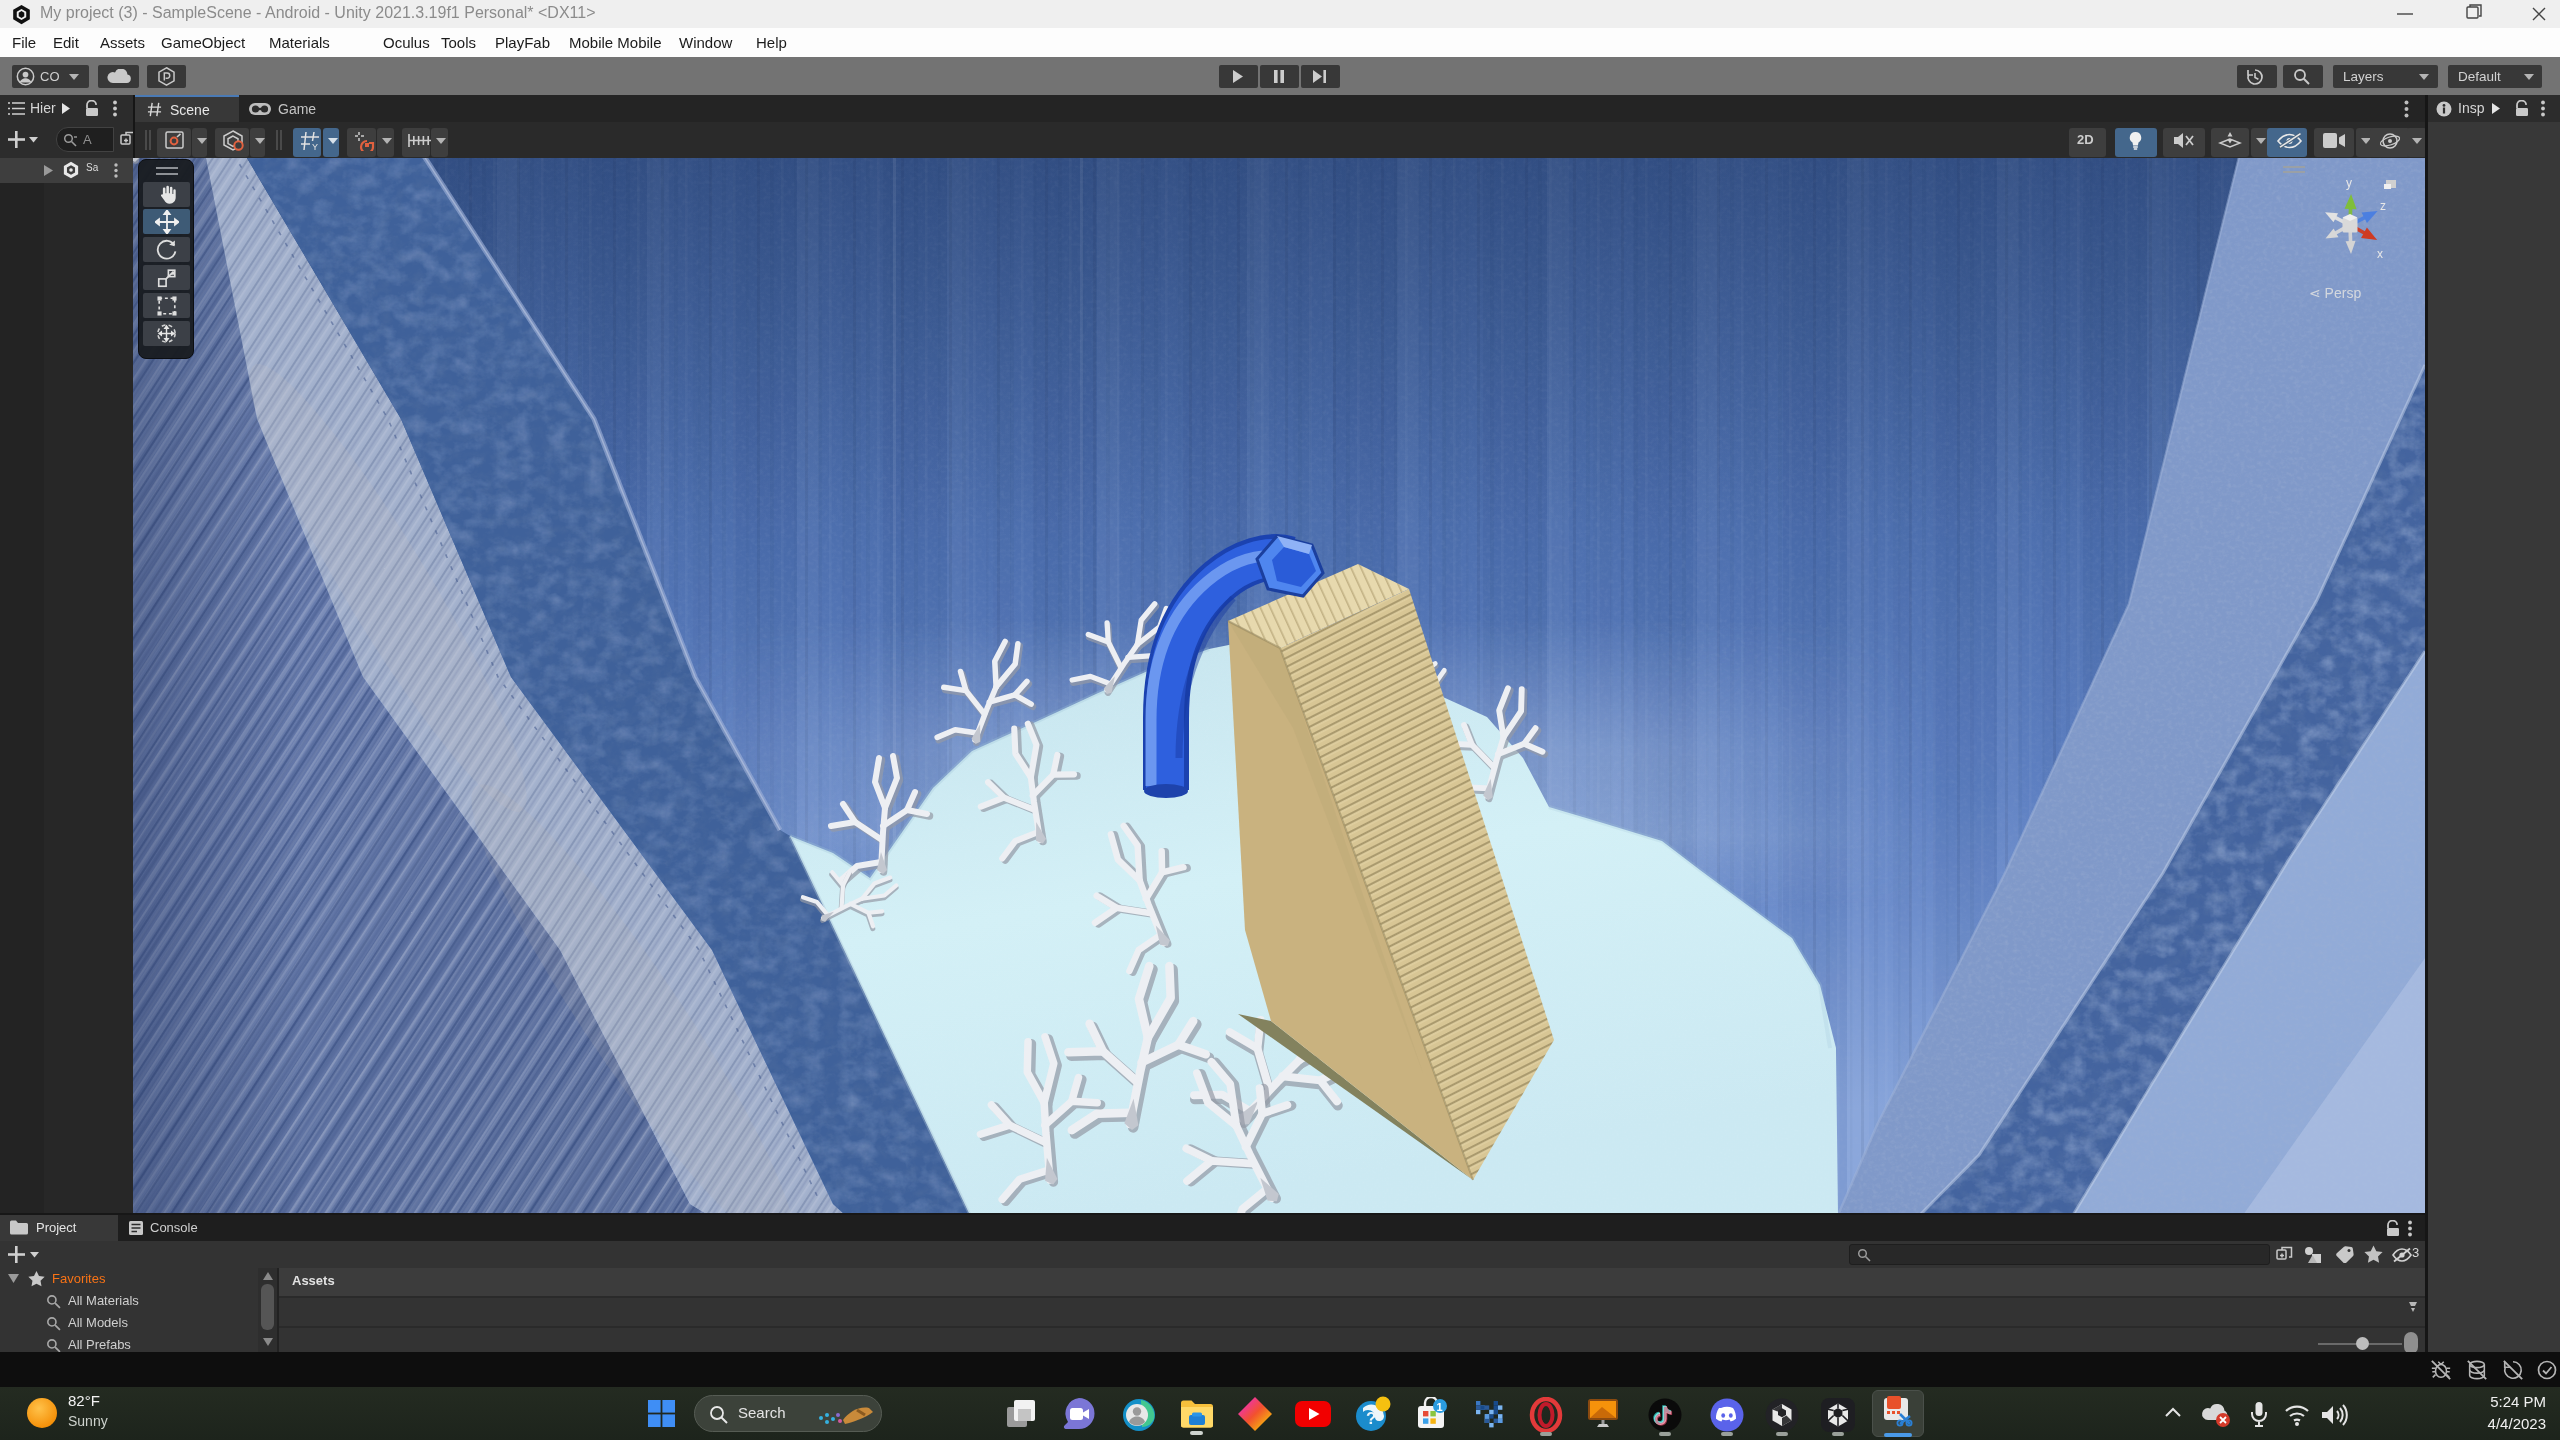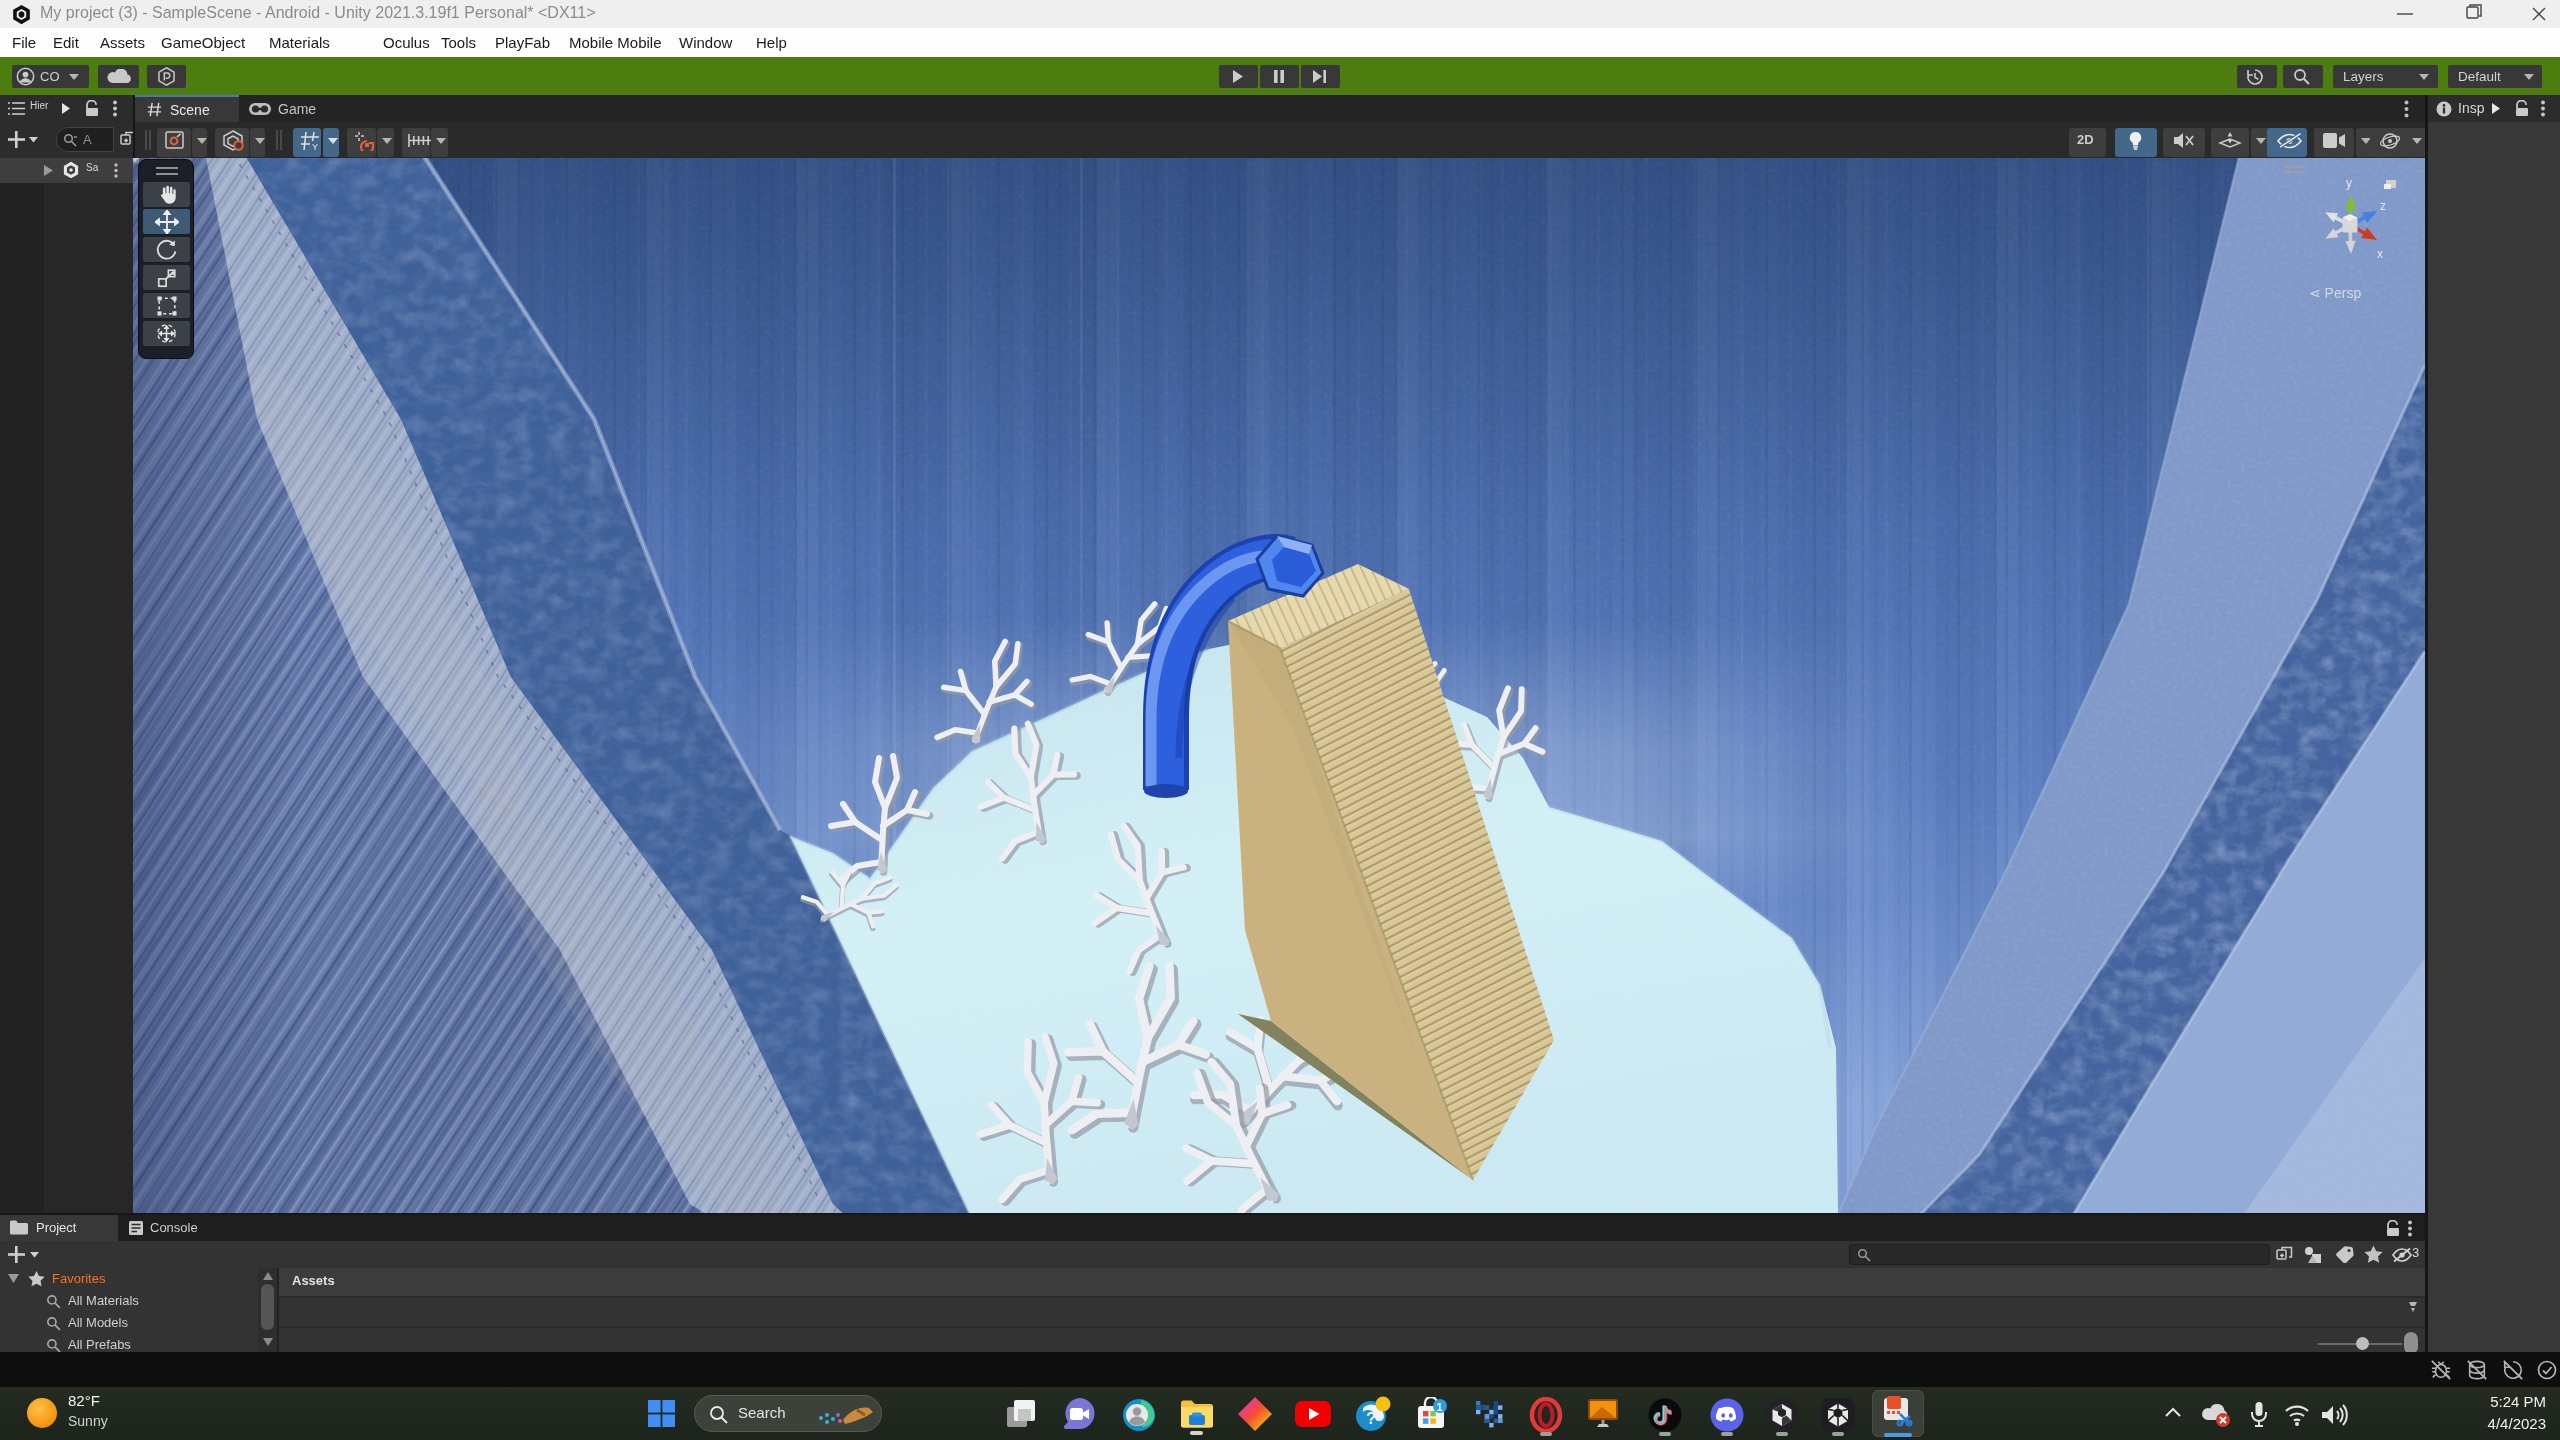--- a/index.html
+++ b/index.html
@@ -4,25 +4,25 @@
 <style>
 * { margin:0; padding:0; box-sizing:border-box; }
 html,body { width:2560px; height:1440px; overflow:hidden; background:#191919; }
 #root { position:absolute; inset:0; width:2560px; height:1440px; font-family:"Liberation Sans", sans-serif; }
 .abs { position:absolute; }
 
 #titlebar { left:0; top:0; width:2560px; height:28px; background:#efefef; }
 #title-text { left:40px; top:4px; font-size:16px; color:#8b8b8b; }
 #menubar { left:0; top:28px; width:2560px; height:29px; background:#fdfdfd; }
 .menu-item { position:absolute; top:6px; font-size:15px; color:#1b1b1b; }
-#toolbar { left:0; top:57px; width:2560px; height:38px; background:#4d7c0f; }
+#toolbar { left:0; top:57px; width:2560px; height:38px; background:#737373; }
 .tbtn { position:absolute; background:#383838; border-radius:2px; }
 
 #tabrow { left:0; top:95px; width:2560px; height:27px; background:#242424; }
-#hierhdr { left:0; top:95px; width:133px; height:27px; background:#2c2c2c; color:#d6d6d6; font-size:10px; }
+#hierhdr { left:0; top:95px; width:133px; height:27px; background:#2c2c2c; color:#d6d6d6; font-size:14px; }
 .tab { position:absolute; top:95px; height:27px; font-size:14px; color:#c3c3c3; display:flex; align-items:center; }
 
 #hier2 { left:0; top:122px; width:133px; height:36px; background:#2c2c2c; }
 #hier3 { left:0; top:158px; width:133px; height:25px; background:#3e3e3e; color:#dcdcdc; font-size:10px; }
 #hierbody { left:0; top:183px; width:133px; height:1030px; background:#272727; }
 #hierbody .col { position:absolute; left:0; top:0; width:44px; height:100%; background:#232323; }
 #vdiv-l { left:133px; top:95px; width:2px; height:1118px; background:#161616; }
 
 #scenetb { left:135px; top:122px; width:2290px; height:36px; background:#2a2a2a; }
 .stb { position:absolute; top:6px; height:29px; background:#3e3e3e; border-radius:3px; }

